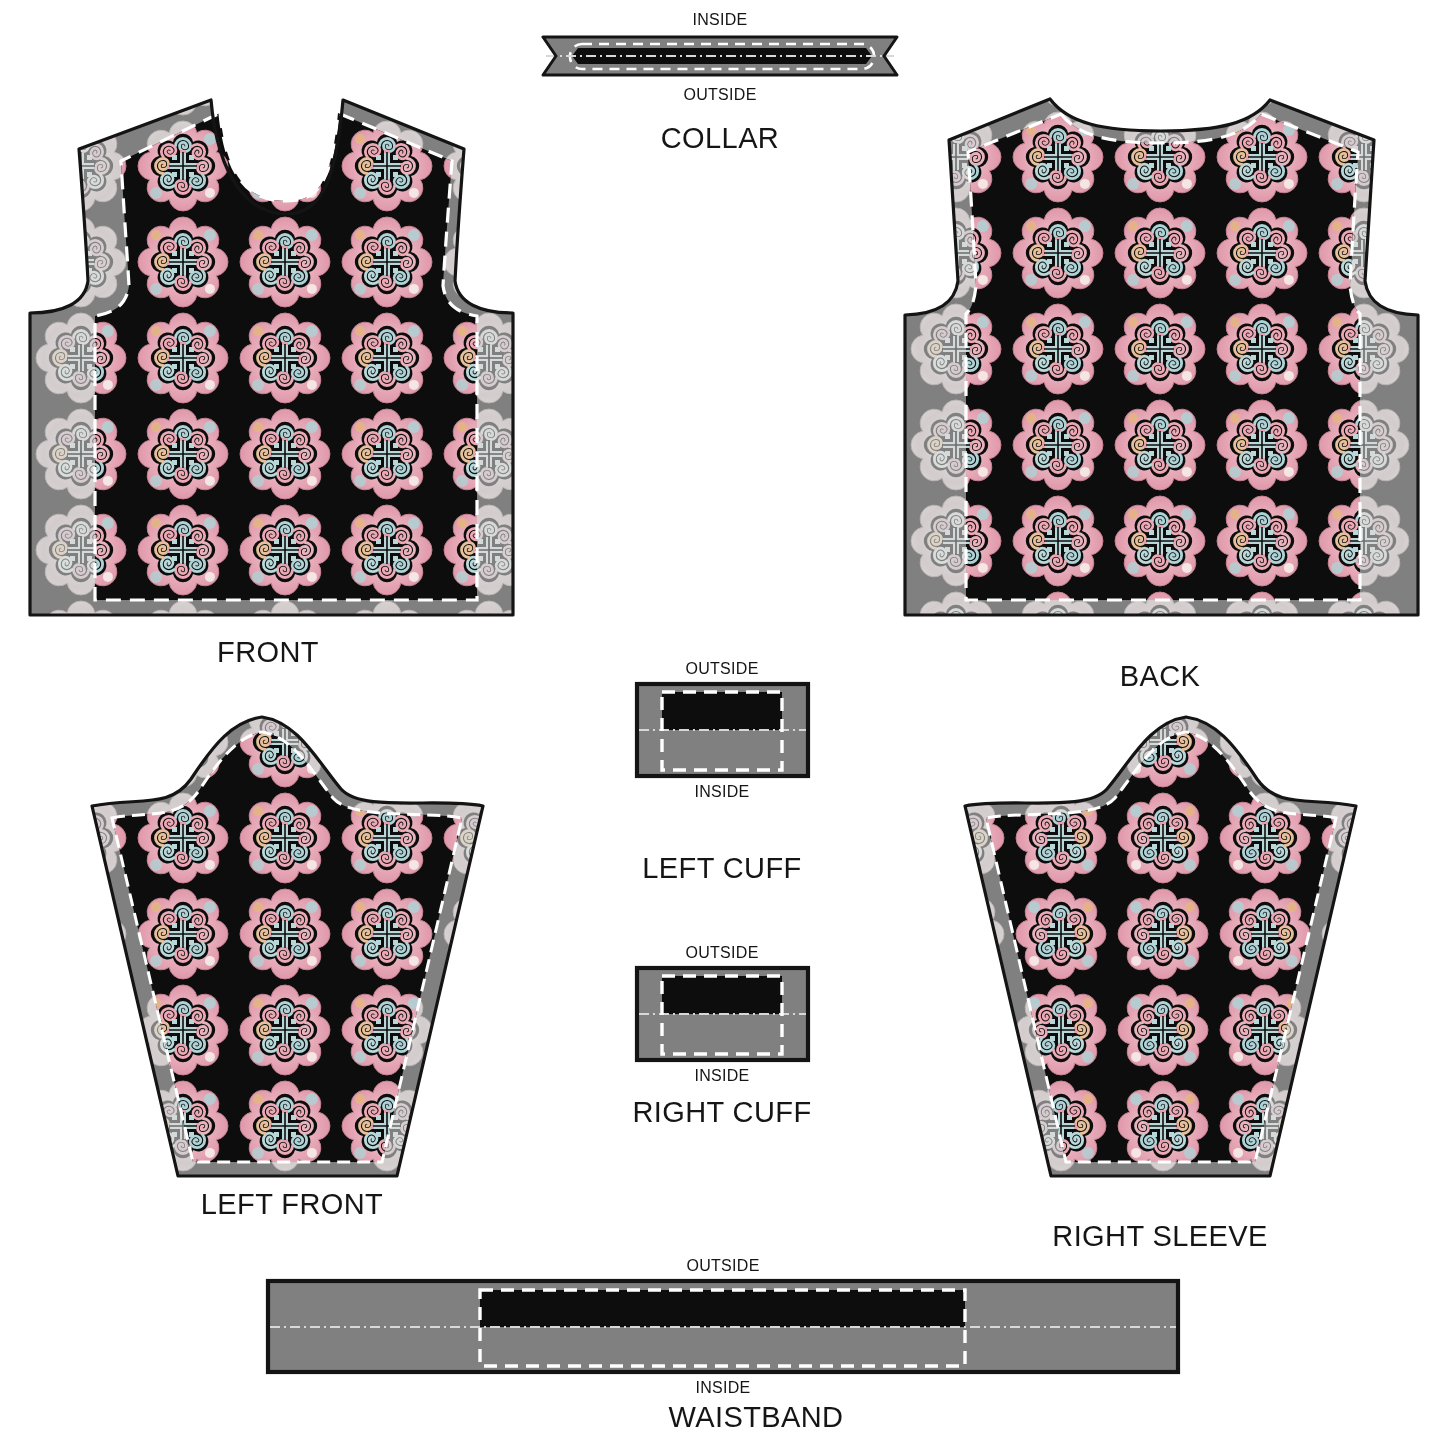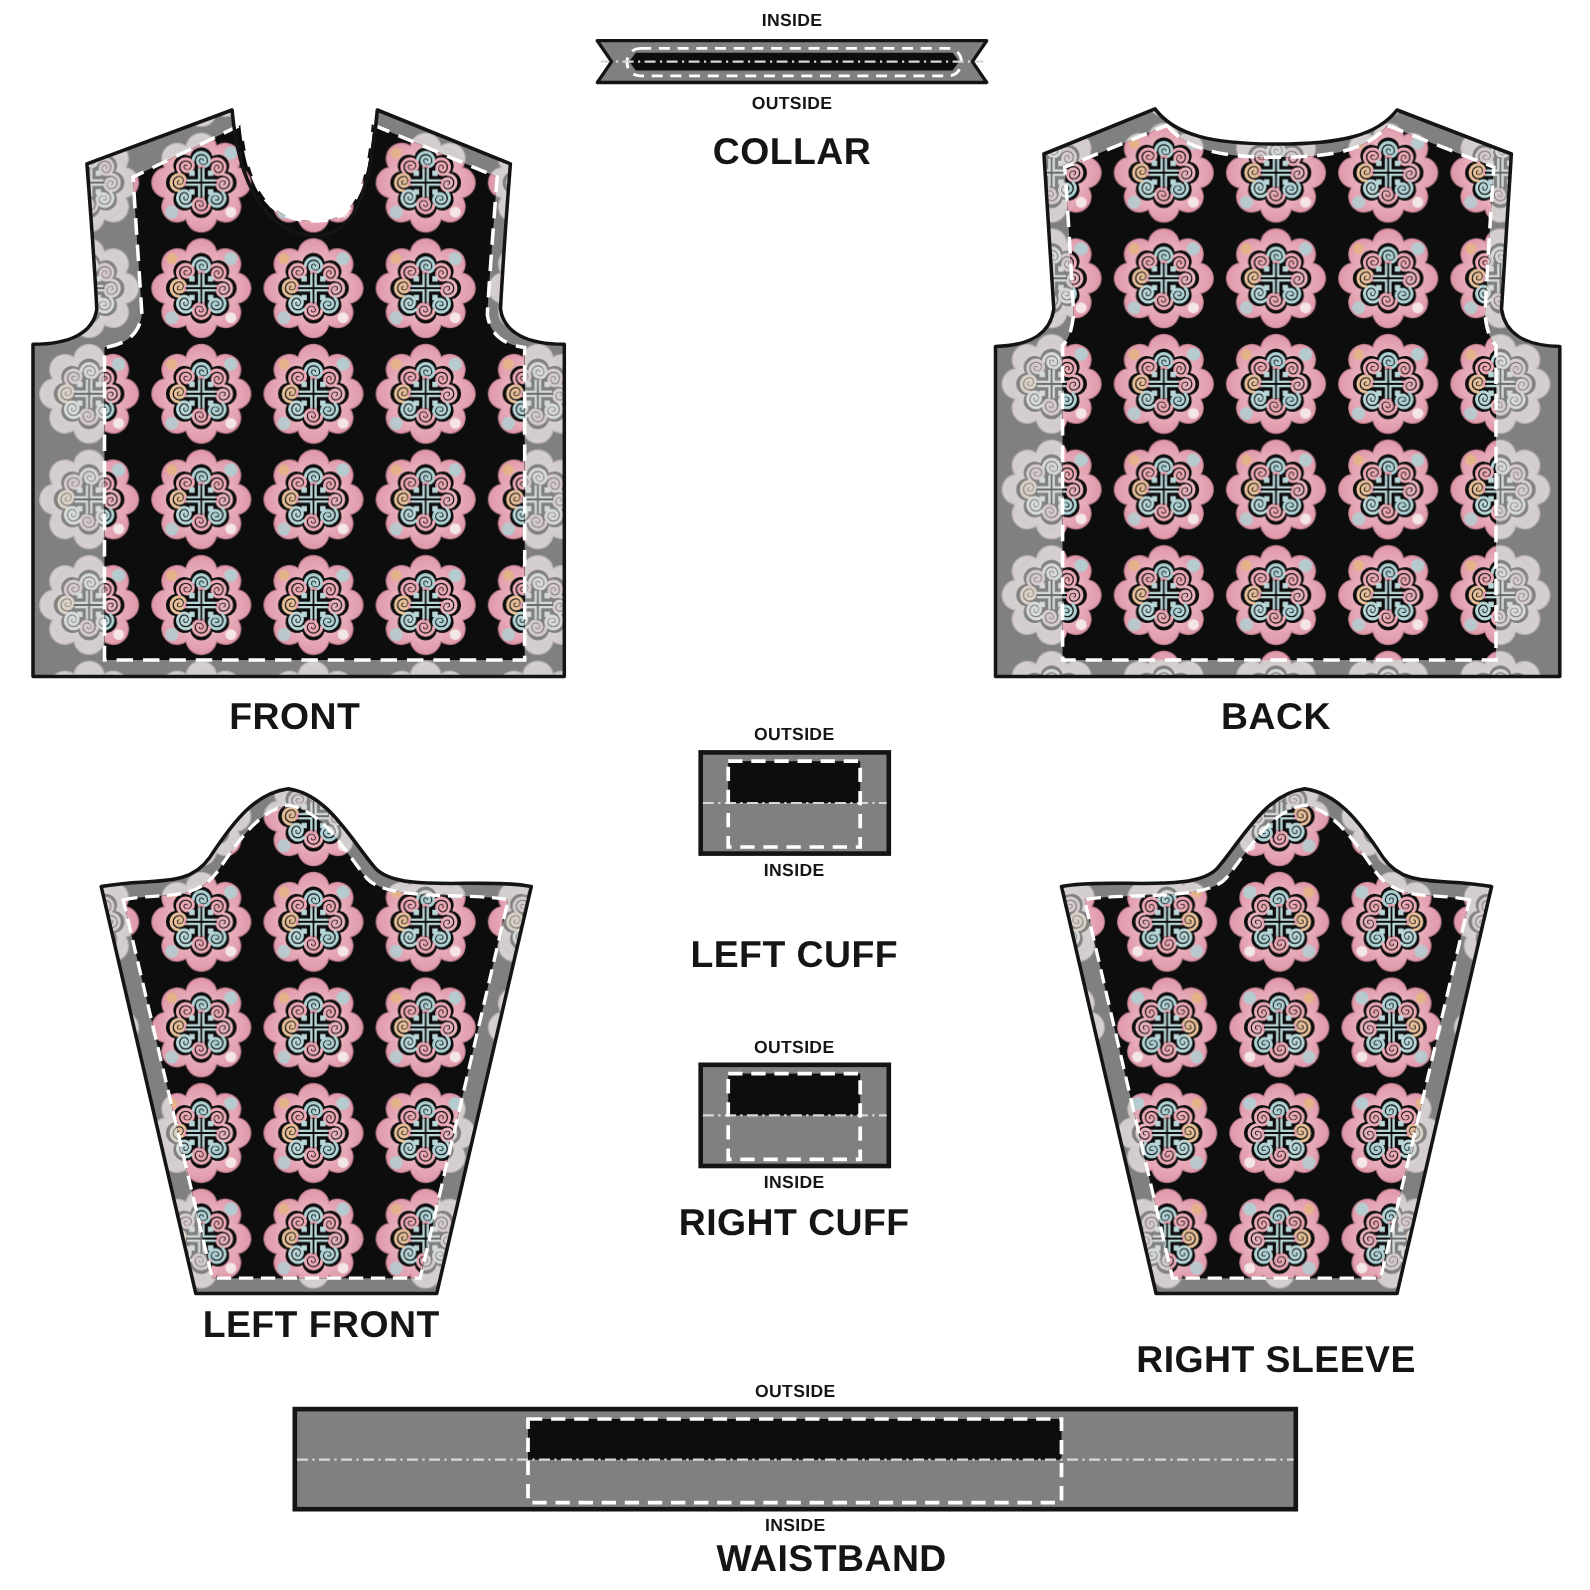--- a/index.html
+++ b/index.html
@@ -11,24 +11,24 @@
     --label:#151515;
   }
   html,body{margin:0;padding:0;background:var(--bg);}
   #stage{
     position:relative;width:1445px;height:1445px;background:var(--bg);
     font-family:"Liberation Sans",sans-serif;overflow:hidden;
   }
   #pieces-svg{position:absolute;left:0;top:0;}
   .lbl{
     position:absolute;transform:translate(-50%,-50%);
-    font-weight:700;color:var(--label);white-space:nowrap;line-height:1;
+    font-weight:400;color:var(--label);white-space:nowrap;line-height:1;
   }
   .lbl.small{font-size:16px;letter-spacing:.3px;}
-  .lbl.title{font-size:34px;letter-spacing:.4px;}
+  .lbl.title{font-size:29px;letter-spacing:.4px;}
   
   .cut{fill:none;stroke:var(--outline);stroke-width:3.2;stroke-linejoin:round;}
   .seam{fill:none;stroke:var(--seam);stroke-width:3.2;stroke-dasharray:15 9;}
   .seam-sl{fill:none;stroke:var(--seam);stroke-width:3;stroke-dasharray:13 7;}
   .seam-rect{fill:none;stroke:var(--seam);stroke-width:3.4;stroke-dasharray:13 8;}
   .seam-collar{fill:none;stroke:var(--seam);stroke-width:2.6;stroke-dasharray:10 7;}
   .fold{fill:none;stroke:#d8d8d8;stroke-width:2;stroke-dasharray:10 4 2 4;}
 </style>
 </head>
 <body>
@@ -194,21 +194,21 @@
     <line x1="270" y1="1327" x2="1176" y2="1327" class="fold"></line>
     <rect x="480" y="1290" width="485" height="76" class="seam-rect"></rect>
   </g>
 </svg>
 
   <div class="lbl small" style="left:720px;top:20px">INSIDE</div>
   <div class="lbl small" style="left:720px;top:95px">OUTSIDE</div>
   <div class="lbl title" style="left:720px;top:138px">COLLAR</div>
 
   <div class="lbl title" style="left:268px;top:652px">FRONT</div>
-  <div class="lbl title" style="left:1160px;top:652px">BACK</div>
+  <div class="lbl title" style="left:1160px;top:676px">BACK</div>
 
   <div class="lbl small" style="left:722px;top:669px">OUTSIDE</div>
   <div class="lbl small" style="left:722px;top:792px">INSIDE</div>
   <div class="lbl title" style="left:722px;top:868px">LEFT CUFF</div>
 
   <div class="lbl small" style="left:722px;top:953px">OUTSIDE</div>
   <div class="lbl small" style="left:722px;top:1076px">INSIDE</div>
   <div class="lbl title" style="left:722px;top:1112px">RIGHT CUFF</div>
 
   <div class="lbl title" style="left:292px;top:1204px">LEFT FRONT</div>

